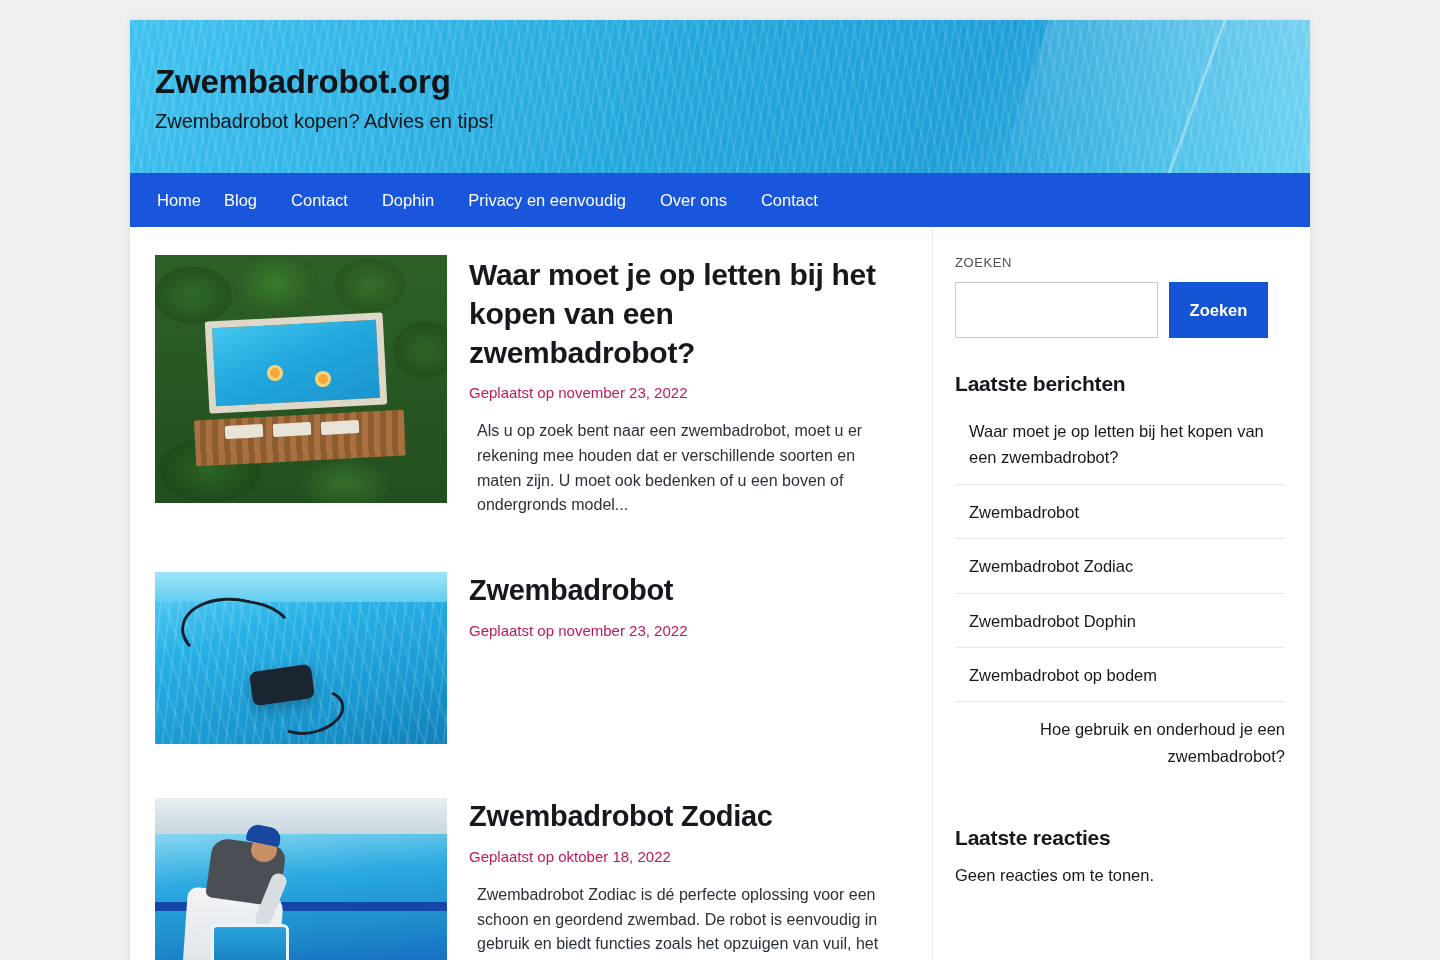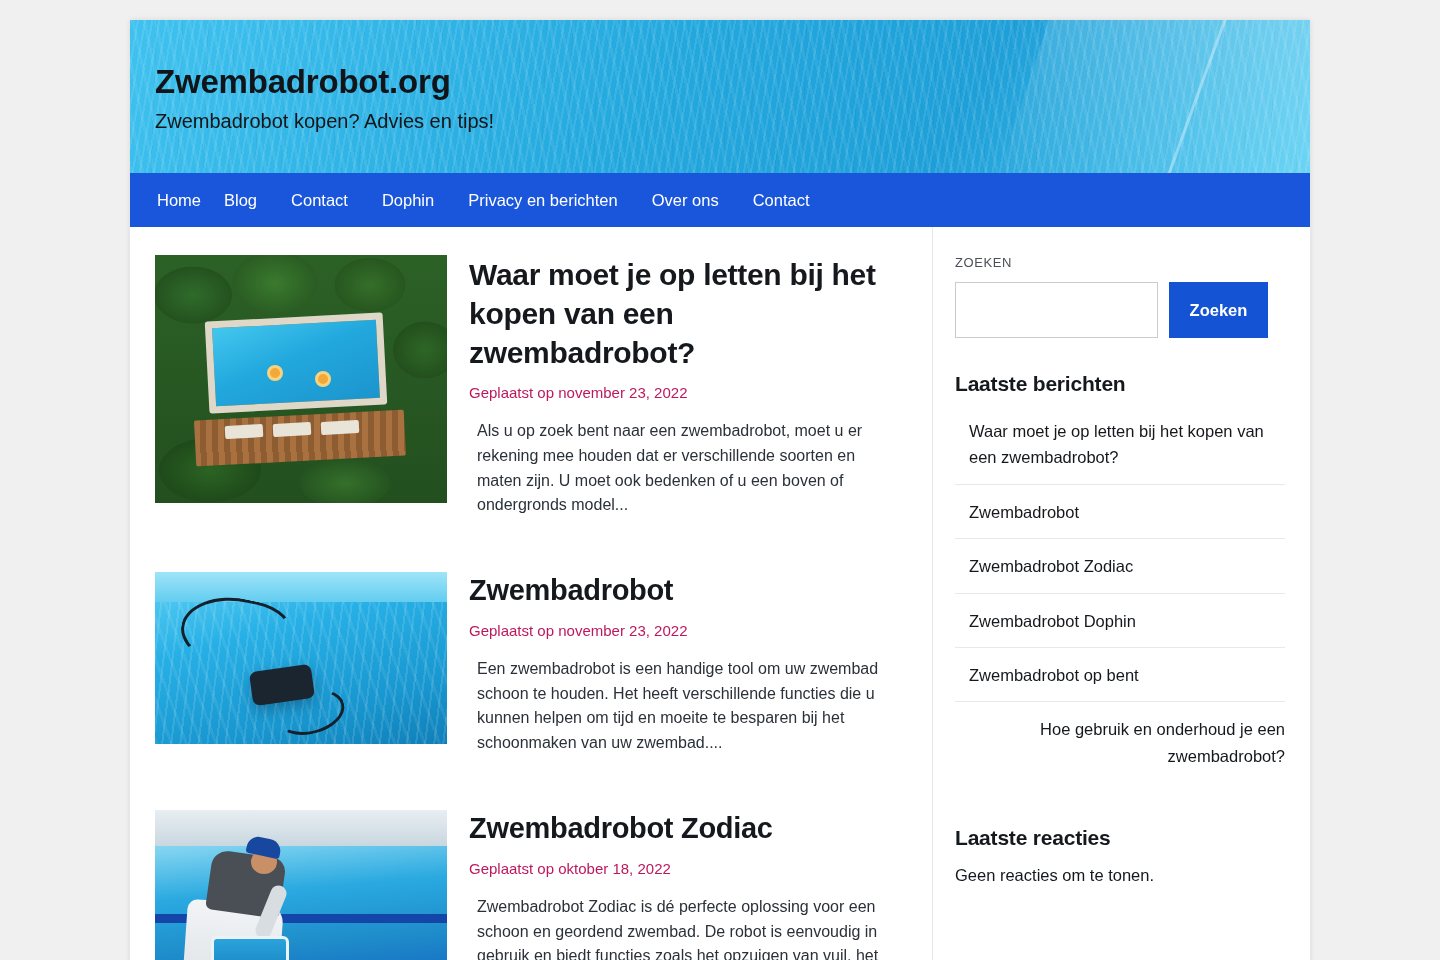--- a/index.html
+++ b/index.html
@@ -360,21 +360,21 @@
         <h1 class="site-title">Zwembadrobot.org</h1>
         <p class="site-tagline">Zwembadrobot kopen? Advies en tips!</p>
       </div>
     </header>
 
     <nav class="nav">
       <a href="#">Home</a>
       <a href="#">Blog</a>
       <a href="#">Contact</a>
       <a href="#">Dophin</a>
-      <a href="#">Privacy en berichten</a>
+      <a href="#">Privacy en eenvoudig</a>
       <a href="#">Over ons</a>
       <a href="#">Contact</a>
     </nav>
 
     <div class="content">
 
       <main class="main">
 
         <article class="post">
           <div class="thumb th1">
@@ -396,21 +396,20 @@
         <article class="post">
           <div class="thumb small th2">
             <div class="lip"></div>
             <div class="cord"></div>
             <div class="cord2"></div>
             <div class="robot"></div>
           </div>
           <div class="post-body">
             <h2 class="post-title sm">Zwembadrobot</h2>
             <p class="post-meta">Geplaatst op november 23, 2022</p>
-            <p class="post-excerpt">Een zwembadrobot is een handige tool om uw zwembad schoon te houden. Het heeft verschillende functies die u kunnen helpen om tijd en moeite te besparen bij het schoonmaken van uw zwembad....</p>
           </div>
         </article>
 
         <article class="post">
           <div class="thumb third th3">
             <div class="deck"></div>
             <div class="lane" style="top:104px;"></div>
 
             <div class="person-legs"></div>
             <div class="person-body"></div>
@@ -438,21 +437,21 @@
           </div>
         </section>
 
         <section class="widget">
           <h3 class="widget-title">Laatste berichten</h3>
           <ul class="post-list">
             <li><a href="#">Waar moet je op letten bij het kopen van een zwembadrobot?</a></li>
             <li><a href="#">Zwembadrobot</a></li>
             <li><a href="#">Zwembadrobot Zodiac</a></li>
             <li><a href="#">Zwembadrobot Dophin</a></li>
-            <li><a href="#">Zwembadrobot op bent</a></li>
+            <li><a href="#">Zwembadrobot op bodem</a></li>
             <li style="border-bottom:none;text-align:right;"><a href="#">Hoe gebruik en onderhoud je een zwembadrobot?</a></li>
           </ul>
         </section>
 
         <section class="widget comments">
           <h3 class="widget-title">Laatste reacties</h3>
           <p class="no-comments">Geen reacties om te tonen.</p>
         </section>
 
       </aside>

